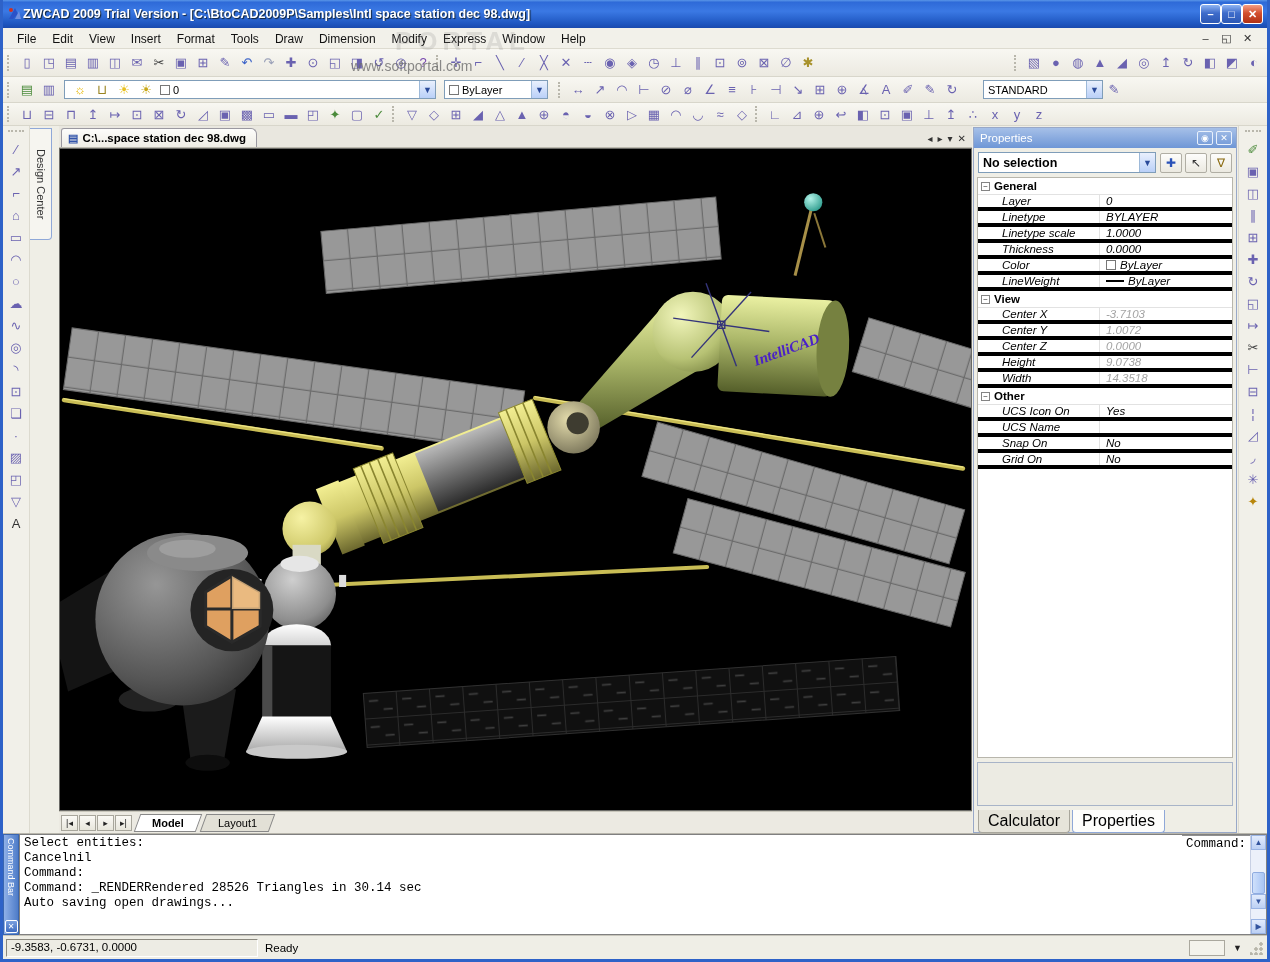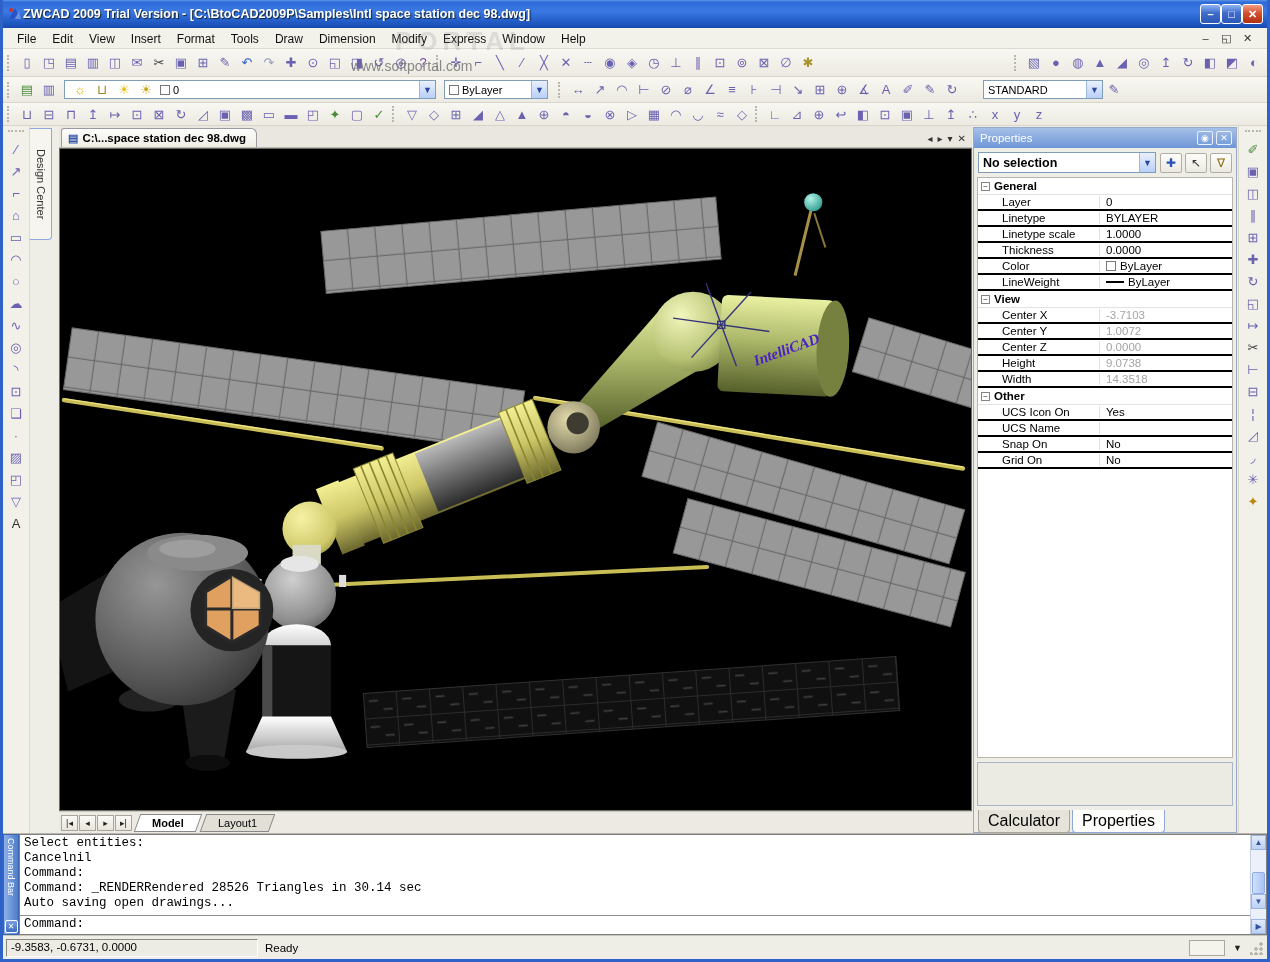--- a/index.html
+++ b/index.html
@@ -60,40 +60,40 @@
   .ptbtn{width:16px;height:14px;border:1px solid #E8F0FC;border-radius:2px;color:#fff;font-size:9px;display:flex;align-items:center;justify-content:center;margin-left:3px;}
   .sel-row{display:flex;align-items:center;gap:4px;padding:4px 4px;}
   .sel-row .combo{flex:1;height:21px;}
   .sel-row .combo .val{font-weight:bold;font-size:12.5px;}
   .pibtn{width:22px;height:20px;border:1px solid #B0AEA4;border-radius:2px;background:linear-gradient(#FDFDFB,#EBE9E0);
     display:flex;align-items:center;justify-content:center;font-size:12px;flex:none;}
   .propgrid{flex:1;background:#fff;border:1px solid #B8B6AC;margin:0 3px;overflow:hidden;font-size:11.5px;}
   .prop-sec{display:flex;align-items:center;height:17px;border-bottom:1px solid #E2E2E2;}
   .exp{width:9px;height:9px;border:1px solid #848484;margin:0 4px 0 3px;font-size:8px;line-height:7px;text-align:center;color:#333;flex:none;background:#fff;}
   .prop-sec b{font-size:11.5px;}
-  .prop-row{display:flex;height:16px;border-bottom:2px solid #000000;align-items:center;}
+  .prop-row{display:flex;height:16px;border-bottom:4px solid #000000;align-items:center;font-style:italic;}
   .prop-row .lab{width:122px;padding-left:24px;border-right:1px solid #E2E2E2;white-space:nowrap;overflow:hidden;}
   .prop-row .valc{flex:1;padding-left:6px;display:flex;align-items:center;gap:4px;white-space:nowrap;overflow:hidden;}
   .valc.dim{color:#A4A4A4;}
   .lw{width:18px;height:2px;background:#000;display:inline-block;}
   .desc{height:44px;margin:4px 3px;border:1px solid #A8B4C8;background:#ECEBE3;}
   .ptabs{height:22px;display:flex;align-items:flex-start;padding-left:4px;gap:2px;}
   .ptab{padding:2px 9px;font-size:16px;border:1px solid #A8A69C;border-top:none;border-radius:0 0 4px 4px;background:#E6E4DA;}
   .ptab.active{background:#FDFDFB;border-color:#8FA8D8;}
   .right-rail{width:29px;flex:none;display:flex;flex-direction:column;align-items:center;padding-top:4px;background:#F1F0E9;border-left:1px solid #DCDACF;}
   .right-rail .tbi{height:22px;}
   
   .cmdarea{height:102px;display:flex;border-top:1px solid #B8B6AC;background:#EFEEE6;}
   .cmd-strip{width:16px;flex:none;display:flex;flex-direction:column;align-items:center;
     background:linear-gradient(90deg,#8FB0E8,#4E7CC8);border:1px solid #3A66B0;}
   .cmd-strip .vlabel{flex:1;writing-mode:vertical-lr;font-size:9px;color:#fff;padding-top:3px;}
   .cmd-x{width:13px;height:13px;margin:1px 0;background:linear-gradient(#7AA0E0,#3E6CC0);border:1px solid #fff;border-radius:2px;
     color:#fff;font-size:8px;display:flex;align-items:center;justify-content:center;}
   .cmd-body{flex:1;display:flex;min-width:0;border:1px solid #808080;background:#fff;}
-  .cmd-text{flex:1;display:flex;flex-direction:column;min-width:0;font-family:"Liberation Mono",monospace;font-size:12.5px;}
+  .cmd-text{flex:1;display:flex;flex-direction:row;min-width:0;font-family:"Liberation Mono",monospace;font-size:12.5px;}
   .cmd-hist{flex:1;padding:1px 4px;overflow:hidden;}
   .cmd-line{height:15px;white-space:pre;}
   .cmd-prompt{height:19px;border-top:1px solid #909090;padding:1px 4px;white-space:pre;}
   .vsb{width:16px;flex:none;display:flex;flex-direction:column;background:#ECF0FA;border-left:1px solid #C8D0E4;}
   .sbtn{height:15px;background:linear-gradient(#E2EBFC,#BCD0F4);border:1px solid #9AB4E4;color:#33549E;font-size:8px;
     display:flex;align-items:center;justify-content:center;}
   .sthumb{height:22px;margin:22px 1px 0 1px;background:linear-gradient(90deg,#CFE0FB,#A8C4F4);border:1px solid #90ACE0;border-radius:2px;}
   .vsb .fill{flex:1;}
   
   .statusbar{height:24px;display:flex;align-items:center;gap:3px;padding:0 3px;background:#EFEEE6;border-top:1px solid #C8C6BB;font-size:11.5px;}

